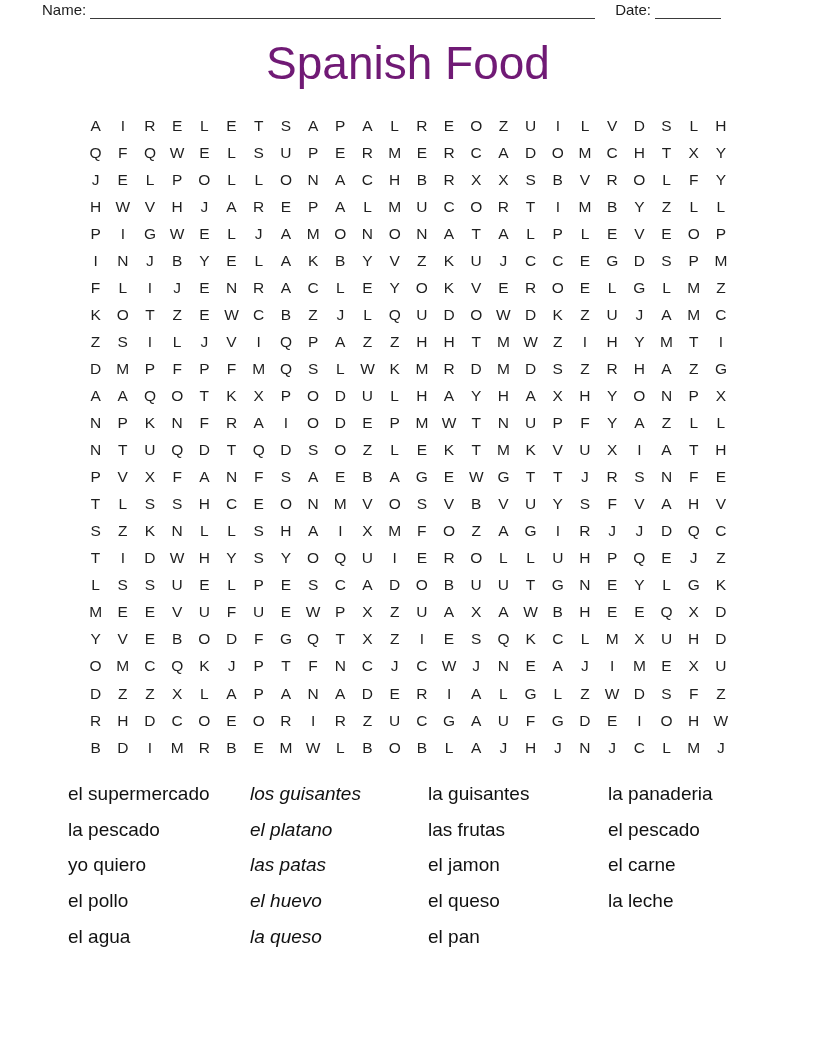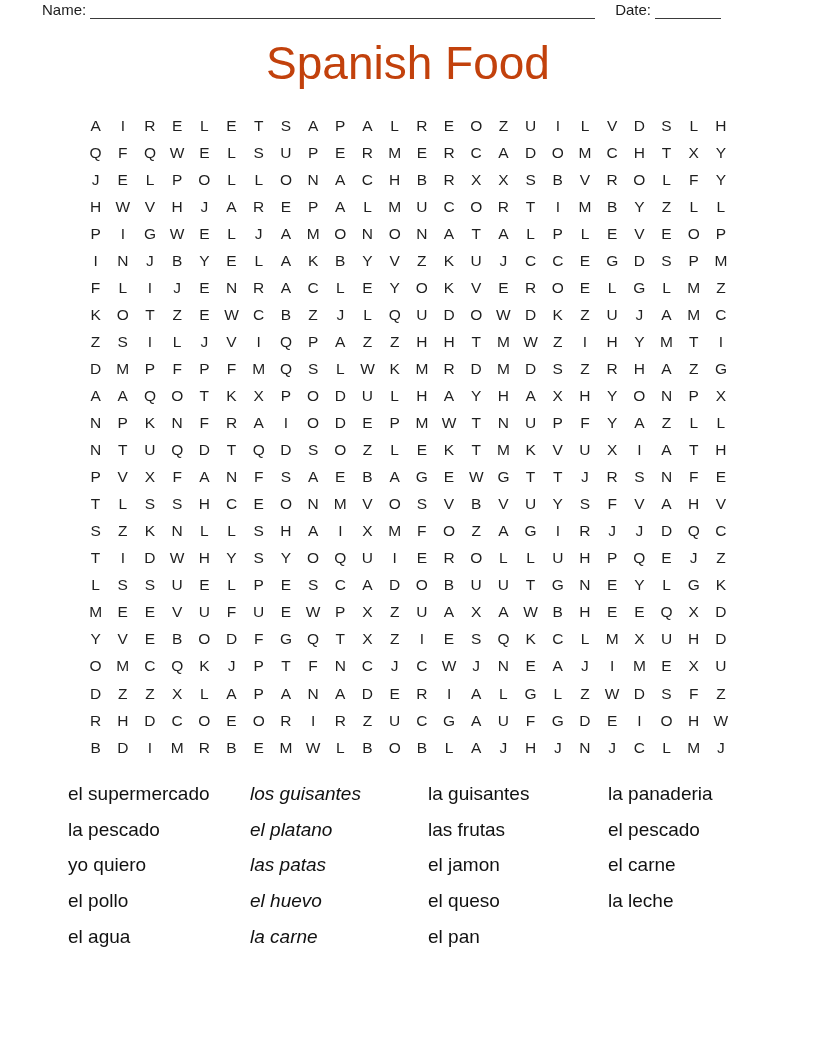--- a/index.html
+++ b/index.html
@@ -44,21 +44,21 @@
   
   .title {
     position: absolute;
     top: 36px;
     left: 0;
     width: 100%;
     text-align: center;
     font-size: 46px;
     font-weight: 500;
     letter-spacing: 0px;
-    color: #c2410c;
+    color: #701a75;
     font-family: "Liberation Sans", "DejaVu Sans", sans-serif;
   }
 
   
   .grid {
     position: absolute;
     top: 112px;
     left: 82px;
   }
   .grid-row {
@@ -750,21 +750,21 @@
         <span class="word-item">la pescado</span>
         <span class="word-item">yo quiero</span>
         <span class="word-item">el pollo</span>
         <span class="word-item">el agua</span>
       </div>
       <div class="word-col word-col-2">
         <span class="word-item">los guisantes</span>
         <span class="word-item">el platano</span>
         <span class="word-item">las patas</span>
         <span class="word-item">el huevo</span>
-        <span class="word-item">la carne</span>
+        <span class="word-item">la queso</span>
       </div>
       <div class="word-col word-col-3">
         <span class="word-item">la guisantes</span>
         <span class="word-item">las frutas</span>
         <span class="word-item">el jamon</span>
         <span class="word-item">el queso</span>
         <span class="word-item">el pan</span>
       </div>
       <div class="word-col word-col-4">
         <span class="word-item">la panaderia</span>

